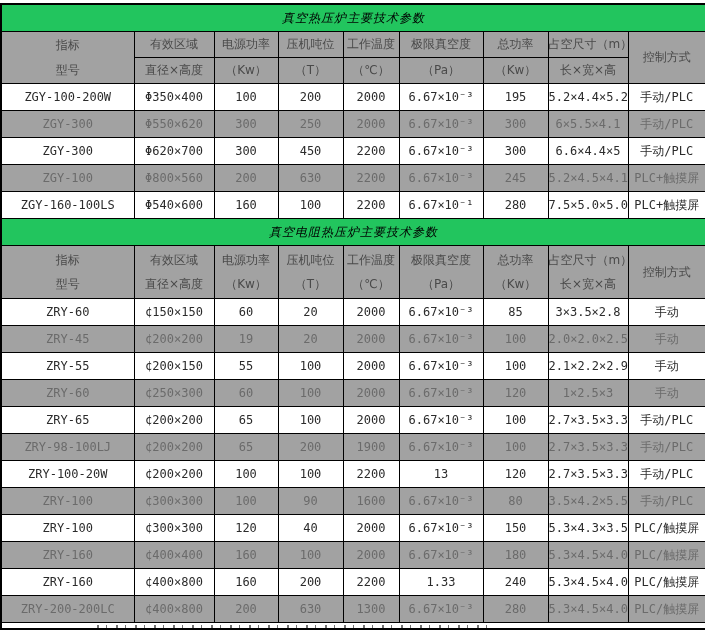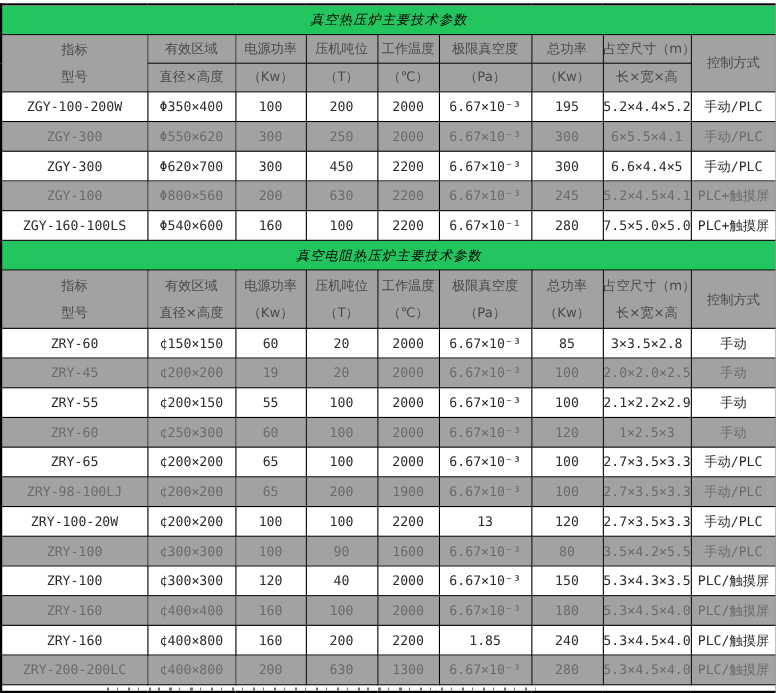--- a/index.html
+++ b/index.html
@@ -302,21 +302,21 @@
           <td class="data">180</td>
           <td class="data">5.3×4.5×4.0</td>
           <td class="data">PLC/触摸屏</td>
         </tr>
         <tr>
           <td class="data">ZRY-160</td>
           <td class="data">¢400×800</td>
           <td class="data">160</td>
           <td class="data">200</td>
           <td class="data">2200</td>
-          <td class="data">1.85</td>
+          <td class="data">1.33</td>
           <td class="data">240</td>
           <td class="data">5.3×4.5×4.0</td>
           <td class="data">PLC/触摸屏</td>
         </tr>
         <tr class="shaded">
           <td class="data">ZRY-200-200LC</td>
           <td class="data">¢400×800</td>
           <td class="data">200</td>
           <td class="data">630</td>
           <td class="data">1300</td>

